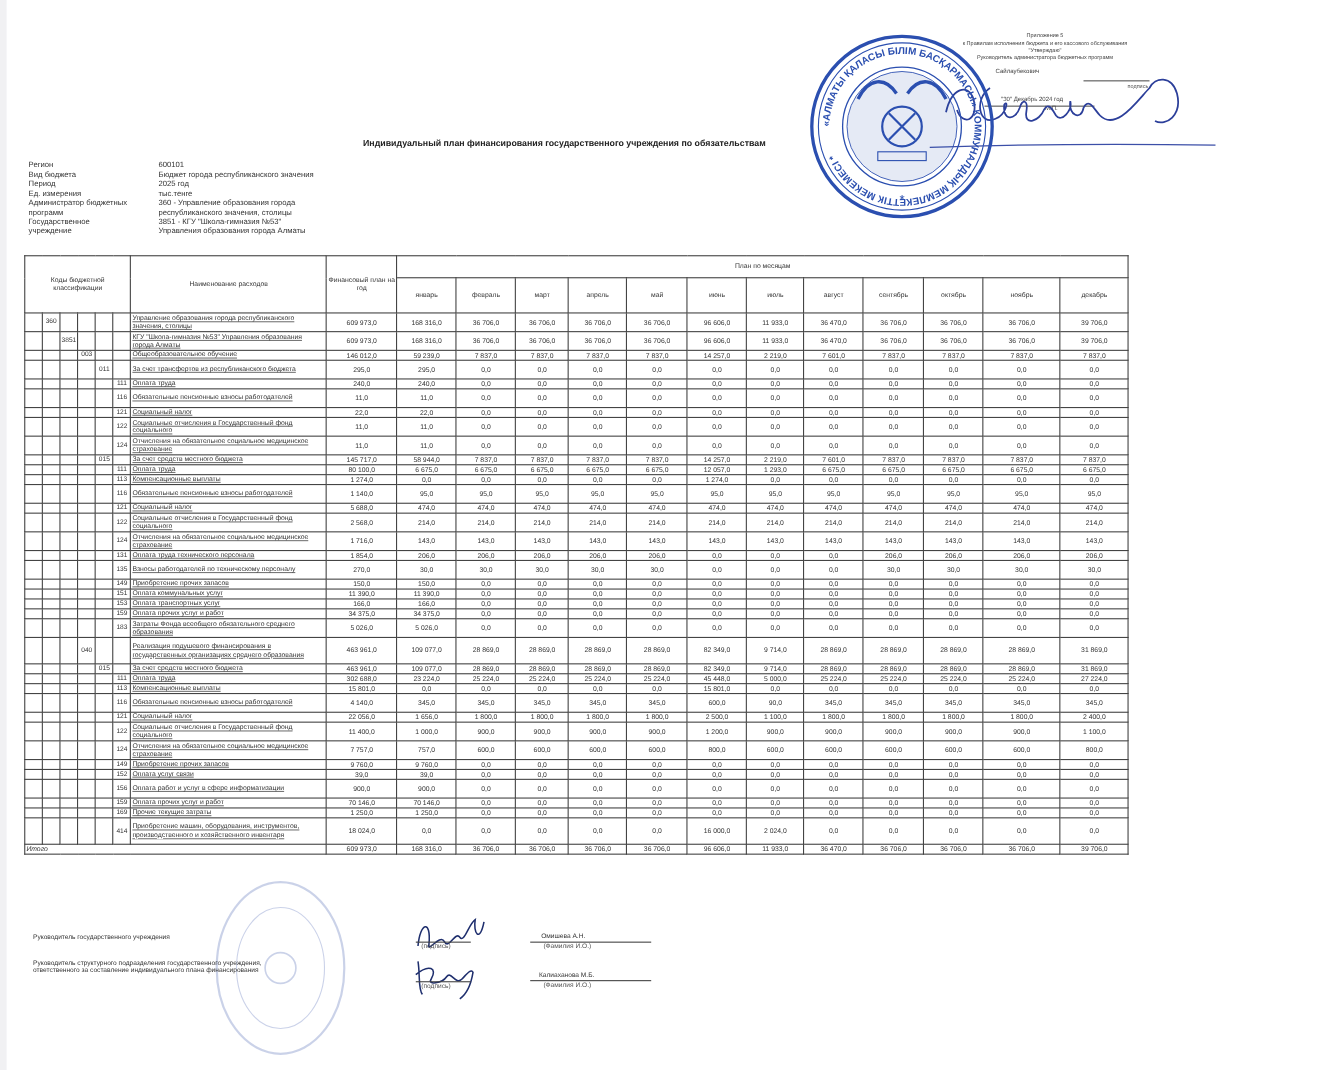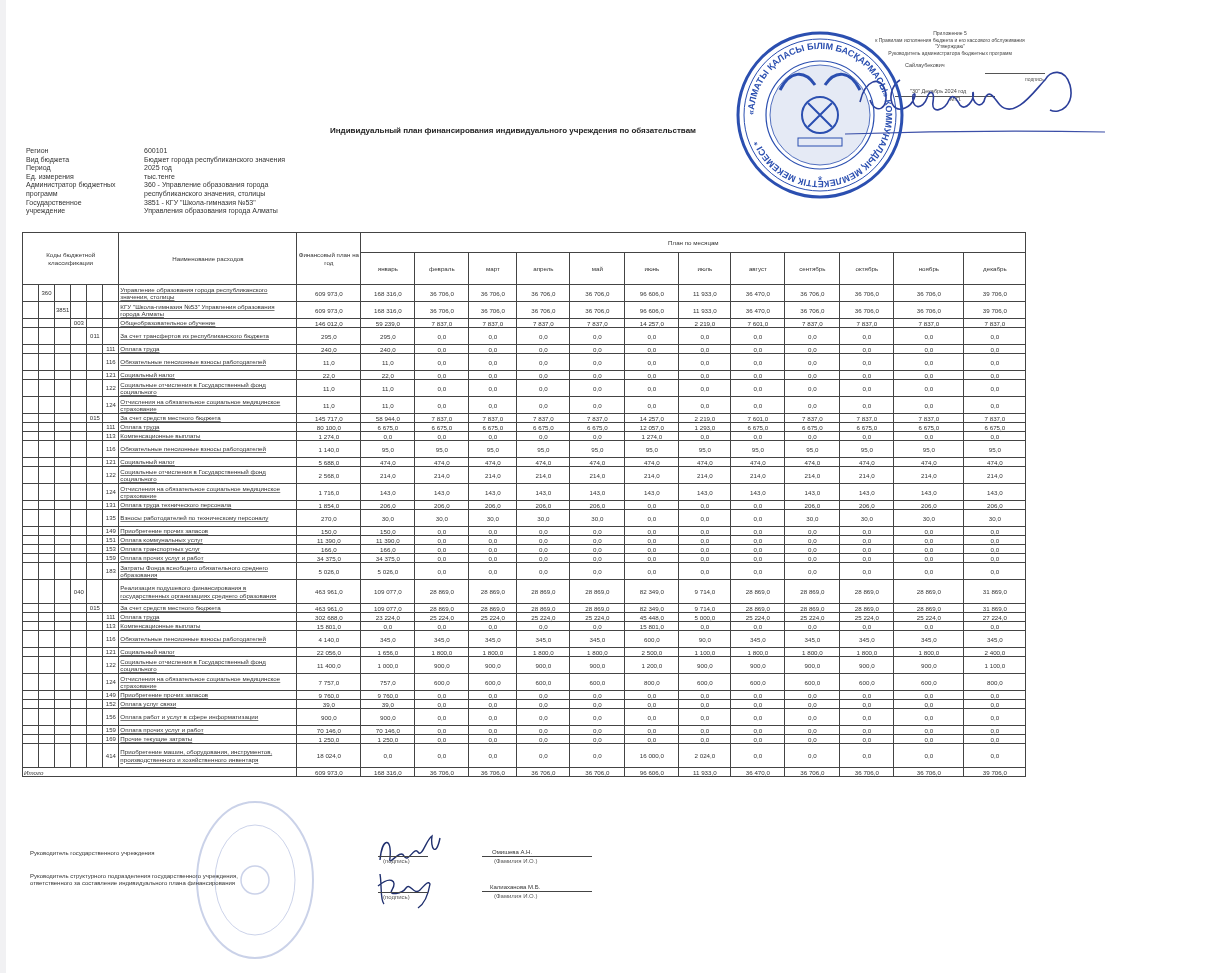--- a/index.html
+++ b/index.html
@@ -88,21 +88,21 @@
   <rect x="63" y="108" width="44" height="8" fill="none" stroke="#2b4fb0" stroke-width="1"></rect>
   <text x="85" y="155" text-anchor="middle" font-size="12" fill="#2b4fb0">*</text>
 </svg>
 
 <svg class="stamp2" viewBox="0 0 120 160">
   <ellipse cx="60" cy="80" rx="58" ry="78" fill="none" stroke="#6b7fc0" stroke-width="2"></ellipse>
   <ellipse cx="60" cy="80" rx="40" ry="55" fill="none" stroke="#6b7fc0" stroke-width="1"></ellipse>
   <circle cx="60" cy="80" r="14" fill="none" stroke="#6b7fc0" stroke-width="1.5"></circle>
 </svg>
 
-<div class="doc-title">Индивидуальный план финансирования индивидуального учреждения по обязательствам</div>
+<div class="doc-title">Индивидуальный план финансирования государственного учреждения по обязательствам</div>
 
 <div class="meta">
   <div class="row">
       <span class="k">Регион</span>
       <span class="v">600101</span>
     </div>
   <div class="row">
       <span class="k">Вид бюджета</span>
       <span class="v">Бюджет города республиканского значения</span>
     </div>

